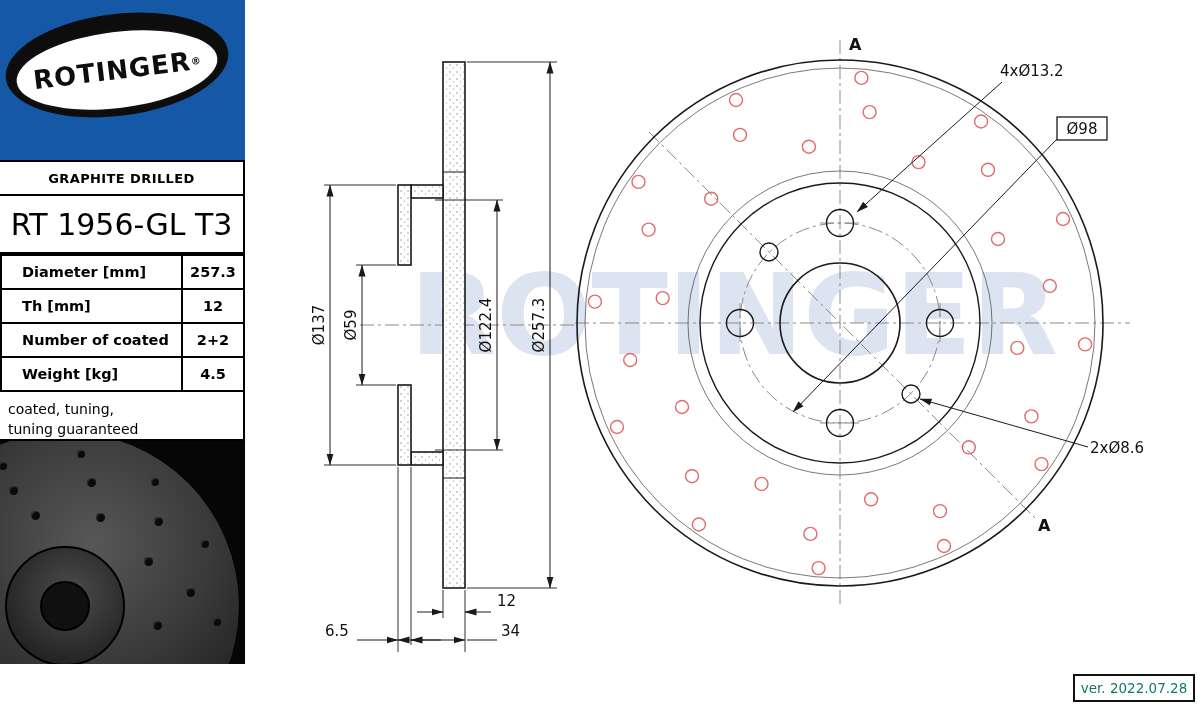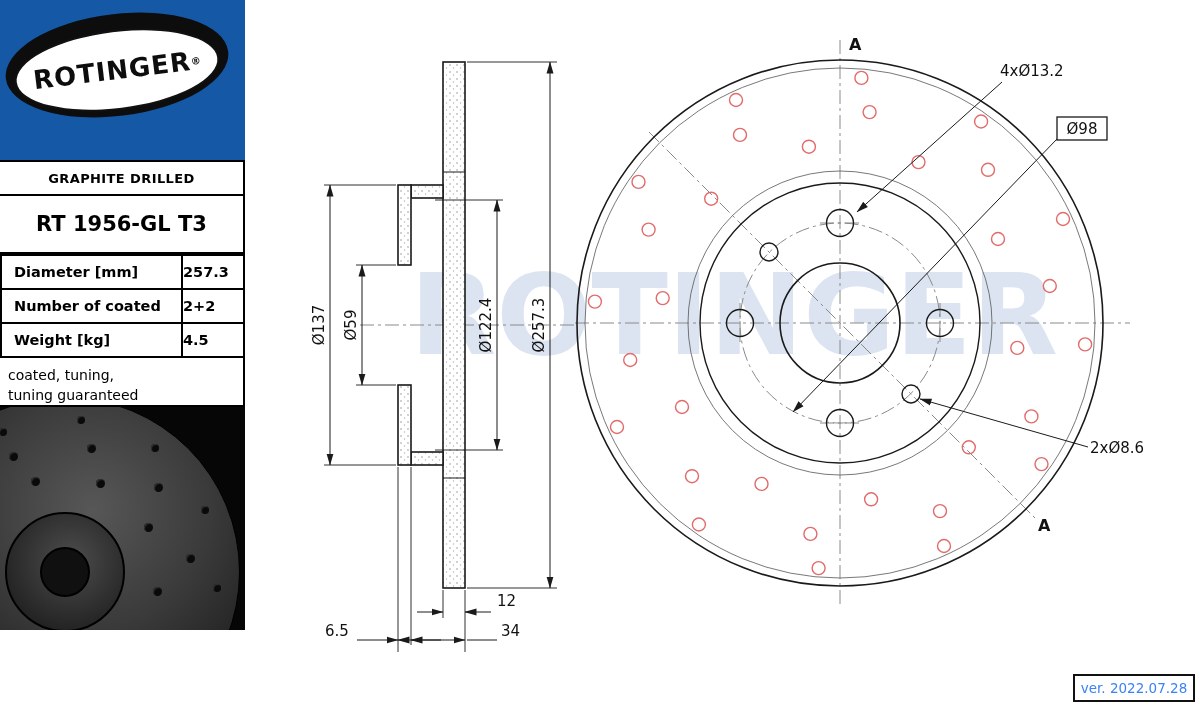--- a/index.html
+++ b/index.html
@@ -14,45 +14,45 @@
   .logo-oval { position:absolute; left:14px; top:30px; width:206px; height:80px; background:#fff;
                border:2px solid #111; border-radius:50%; transform:rotate(-7deg);
                display:flex; align-items:center; justify-content:center; }
   .logo-text { font-size:26px; font-weight:bold; letter-spacing:1px; color:#0d0d0d; }
   .reg { font-size:10px; vertical-align:super; font-weight:bold; color:#0d0d0d; }
   .tagline { height:36px; border:2px solid #000; border-left:none;
              display:flex; align-items:center; justify-content:center;
              font-weight:bold; font-size:13px; letter-spacing:.4px; }
   .product-code { height:58px; border-right:2px solid #000; border-bottom:2px solid #000;
                   display:flex; align-items:center; justify-content:center;
-                  font-weight:bold; font-size:21px; }
+                  font-weight:normal; font-size:30px; }
   table.specs { width:100%; border-collapse:collapse; }
-  table.specs td { border:2px solid #000; height:34px; font-weight:bold; font-size:14.5px; padding-left:12px; }
-  table.specs td.val { width:62px; padding:0;margin-left:32px; }
+  table.specs td { border:2px solid #000; height:34px; font-weight:bold; font-size:14.5px; padding-left:20px; }
+  table.specs td.val { width:62px; text-align:center; padding:0;margin-left:32px; }
   .note { height:49px; border-right:2px solid #000; border-bottom:2px solid #000;
           font-size:14px; line-height:1.45; padding:7px 8px; }
   .photo { height:223px; background:#060606; position:relative; overflow:hidden; }
   .photo-disc { position:absolute; left:-110px; top:-10px; width:350px; height:350px; border-radius:50%;
                 background:radial-gradient(circle at 58% 32%, #575757 0%, #3a3a3a 38%, #1a1a1a 72%, #000 100%);
                 border:1px solid #000; }
   .photo-hub { position:absolute; left:5px; top:105px; width:120px; height:120px; border-radius:50%;
                background:radial-gradient(circle at 55% 40%, #4d4d4d, #202020 80%);
                border:2px solid #000; }
   .photo-bore { position:absolute; left:40px; top:140px; width:50px; height:50px; border-radius:50%;
                 background:#101010; border:2px solid #000; }
   .pdot { position:absolute; border-radius:50%; background:#0a0a0a; box-shadow:inset 1px 1px 1px #333; }
 
   
   .drawing { position:absolute; left:245px; top:0; width:955px; height:713px; background:#fff; overflow:hidden; }
   .watermark { position:absolute; left:165px; top:250px; z-index:0; font-size:112px; font-weight:bold;
                color:#dce4f1; white-space:nowrap; letter-spacing:0; }
   svg.draw-svg { position:absolute; left:0; top:0; z-index:1; }
   .version-box { position:absolute; left:828px; top:674px; width:122px; height:28px; z-index:2;
                  border:2px solid #111; background:#fff; display:flex; align-items:center; justify-content:center;
-                 font-size:13.5px; color:#3b82f6; }
+                 font-size:13.5px; color:#0f766e; }
 
   
   .ol   { fill:url(#stipple); stroke:#1a1a1a; stroke-width:1.6; }
   .inl  { stroke:#1a1a1a; stroke-width:1; }
   .ext  { stroke:#1a1a1a; stroke-width:.9; fill:none; }
   .diml { stroke:#1a1a1a; stroke-width:1; fill:none; }
   .cl   { stroke:#8a8a8a; stroke-width:1; stroke-dasharray:14 4 3 4; fill:none; }
   .cir  { fill:none; stroke:#1a1a1a; }
   .thin { fill:none; stroke:#555; stroke-width:.8; }
   text.dim { font-family:"DejaVu Sans", sans-serif; font-size:15px; fill:#111; }
@@ -75,20 +75,24 @@
 
     <div class="tagline">GRAPHITE DRILLED</div>
 
     <div class="product-code">RT 1956-GL T3</div>
 
     <table class="specs">
       <tbody>
         <tr>
           <td>Diameter [mm]</td>
           <td class="val">257.3</td>
+        </tr>
+        <tr>
+          <td>Th [mm]</td>
+          <td class="val">12</td>
         </tr>
         <tr>
           <td>Number of coated</td>
           <td class="val">2+2</td>
         </tr>
         <tr>
           <td>Weight [kg]</td>
           <td class="val">4.5</td>
         </tr>
       </tbody>

